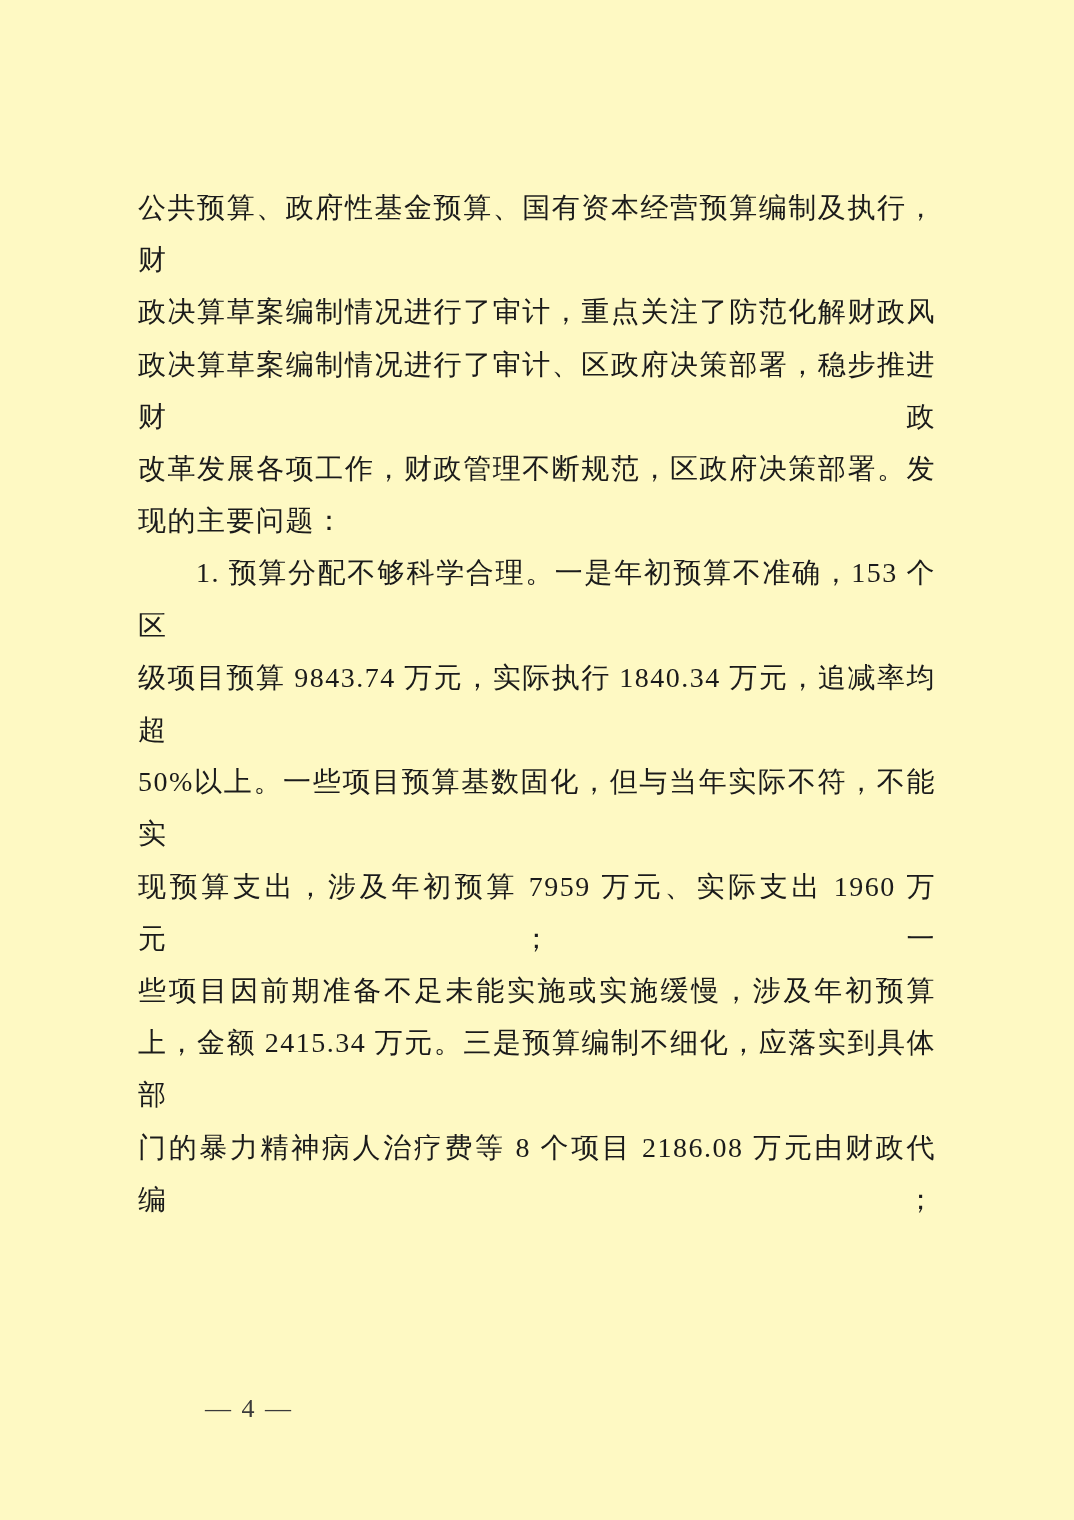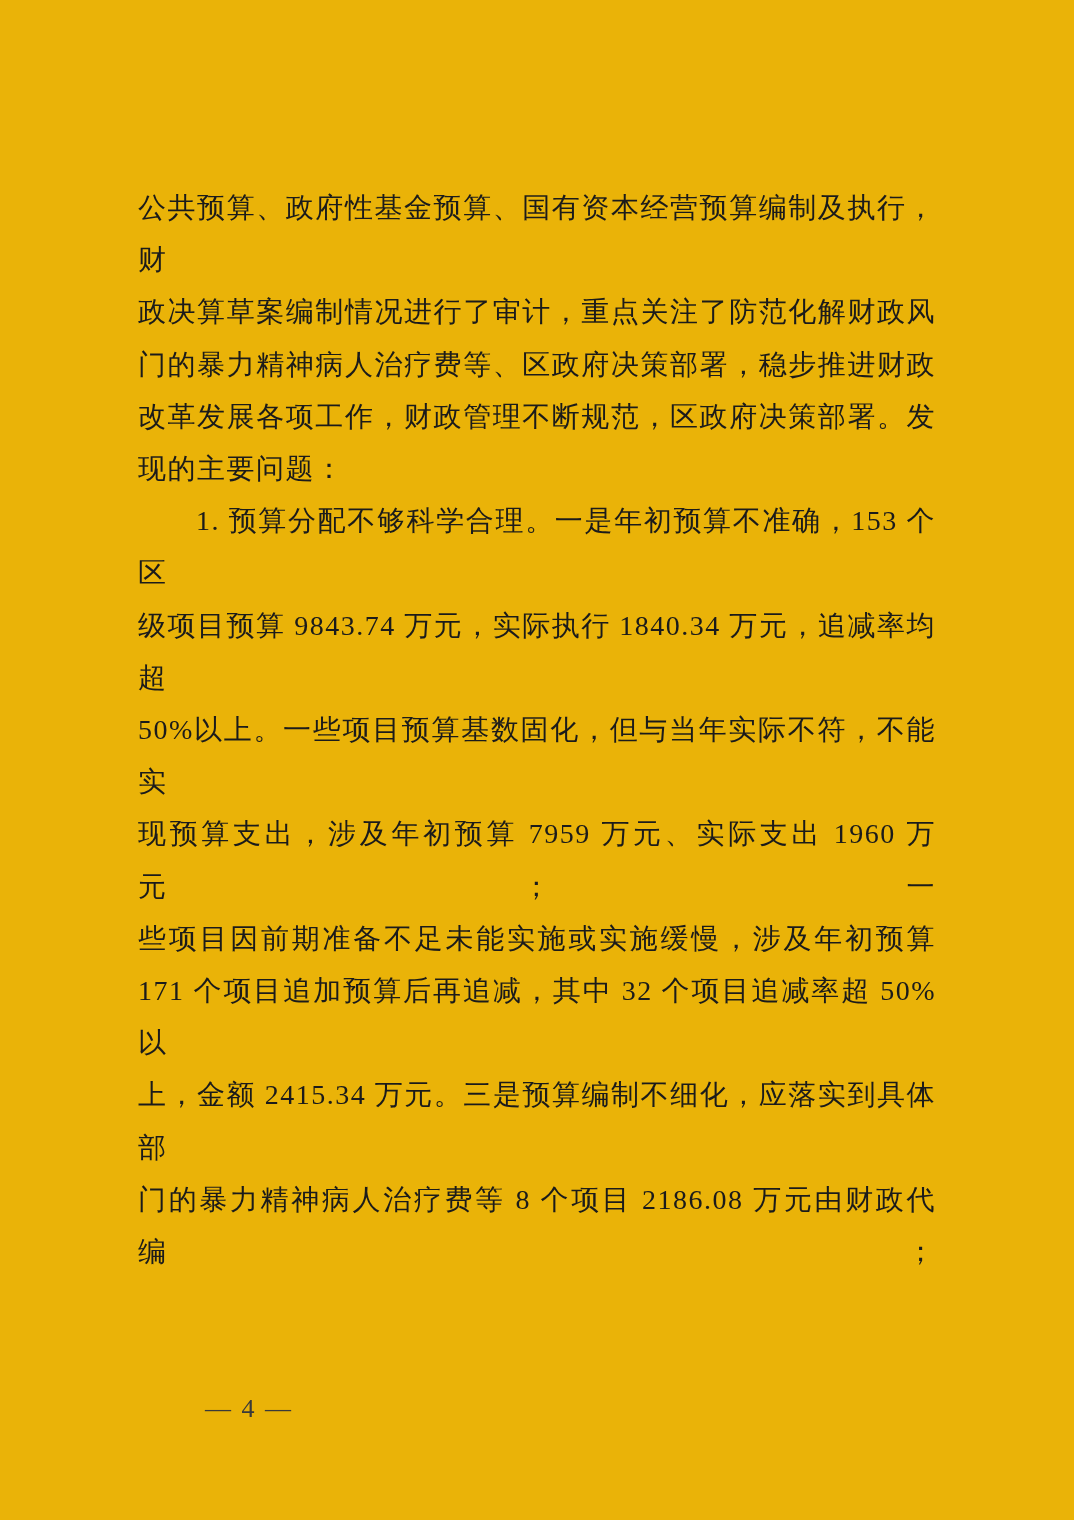--- a/index.html
+++ b/index.html
@@ -4,21 +4,21 @@
 <style>
   html, body {
     margin: 0;
     padding: 0;
     background: #ffffff;
   }
   .page {
     position: relative;
     width: 1074px;
     height: 1520px;
-    background: #eab308;
+    background: #fef9c3;
     overflow: hidden;
     font-family: "Liberation Serif", "DejaVu Serif", serif;
     color: #1b1b1b;
   }
   .text-block {
     position: absolute;
     left: 138px;
     top: 182px;
     width: 798px;
     font-size: 28px;
@@ -45,26 +45,25 @@
     letter-spacing: 2px;
   }
 </style>
 </head>
 <body>
 
 <div class="page">
   <div class="text-block">
       <div class="line j">公共预算、政府性基金预算、国有资本经营预算编制及执行，财</div>
       <div class="line j">政决算草案编制情况进行了审计，重点关注了防范化解财政风</div>
-      <div class="line j">门的暴力精神病人治疗费等、区政府决策部署，稳步推进财政</div>
+      <div class="line j">政决算草案编制情况进行了审计、区政府决策部署，稳步推进财政</div>
       <div class="line j">改革发展各项工作，财政管理不断规范，区政府决策部署。发</div>
       <div class="line">现的主要问题：</div>
       <div class="line j ind">1. 预算分配不够科学合理。一是年初预算不准确，153 个区</div>
       <div class="line j">级项目预算 9843.74 万元，实际执行 1840.34 万元，追减率均超</div>
       <div class="line j">50%以上。一些项目预算基数固化，但与当年实际不符，不能实</div>
       <div class="line j">现预算支出，涉及年初预算 7959 万元、实际支出 1960 万元；一</div>
       <div class="line j">些项目因前期准备不足未能实施或实施缓慢，涉及年初预算</div>
-      <div class="line j">171 个项目追加预算后再追减，其中 32 个项目追减率超 50%以</div>
       <div class="line j">上，金额 2415.34 万元。三是预算编制不细化，应落实到具体部</div>
       <div class="line j">门的暴力精神病人治疗费等 8 个项目 2186.08 万元由财政代编；</div>
     </div>
   <div class="footer">— 4 —</div>
 </div>
 
 </body></html>

